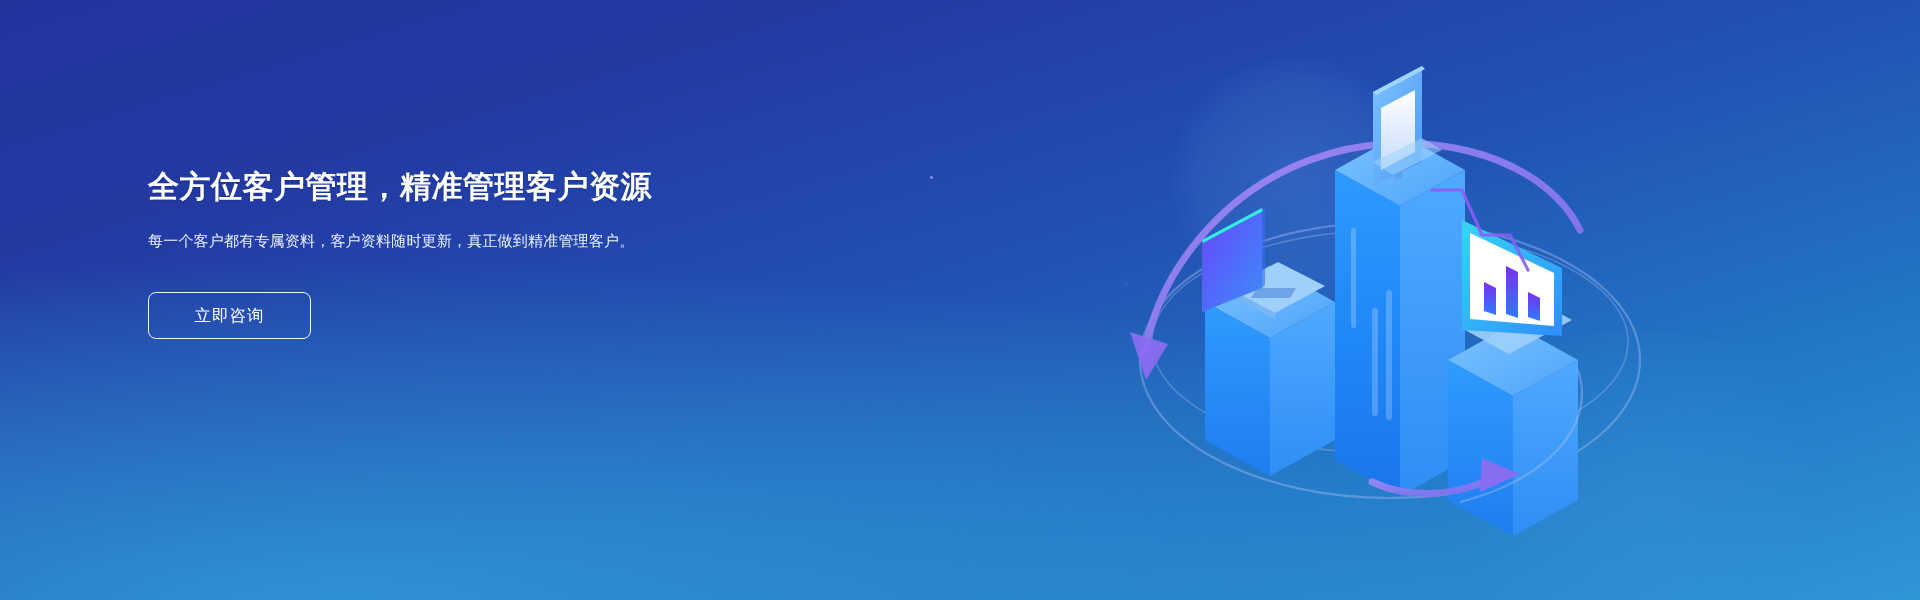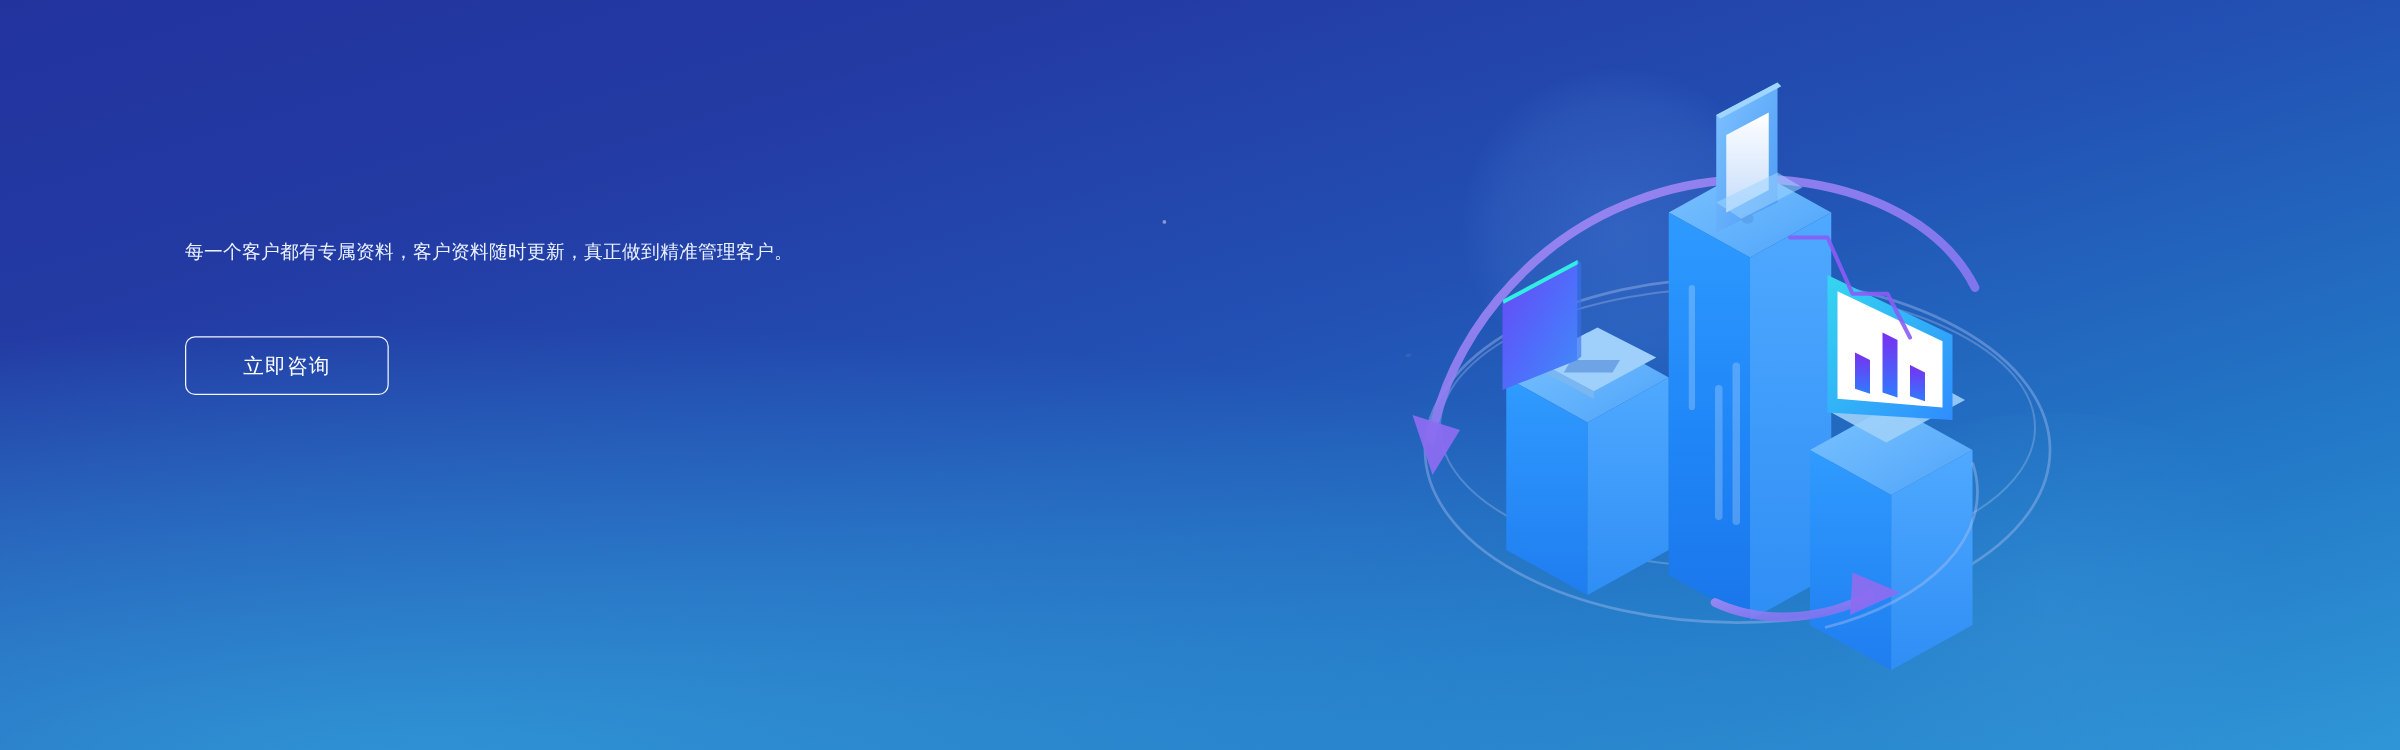--- a/index.html
+++ b/index.html
@@ -51,21 +51,21 @@
     margin-top:22px;
     color:#eaf2ff;
     font-size:15px;
     line-height:1.55;
     max-width:600px;
     letter-spacing:0.2px;
   }
   #cta{
     display:inline-flex;
     align-items:center; justify-content:center;
-    margin-top:56px;
+    margin-top:40px;
     width:163px; height:47px;
     border:1.6px solid rgba(255,255,255,0.95);
     border-radius:8px;
     background:transparent;
     color:#ffffff;
     font-size:16.5px;
     letter-spacing:1px;
     cursor:pointer;
     font-family:inherit;
   }
@@ -81,20 +81,21 @@
 </head>
 <body>
 
 <div id="banner">
 
   <div class="glow-circle" id="glowA"></div>
   <div class="glow-circle" id="glowB"></div>
   <div class="speck" style="left:930px; top:176px;"></div>
 
   <div id="copy">
+    <h1 id="headline">全方位客户管理，精准管理客户资源</h1>
 
     <p id="subcopy">每一个客户都有专属资料，客户资料随时更新，真正做到精准管理客户。</p>
 
     <button id="cta">立即咨询</button>
   </div>
 
   <div id="illo">
     <svg viewBox="0 0 560 560" xmlns="http://www.w3.org/2000/svg">
       <defs>
         <linearGradient id="pillarFront" x1="0" y1="0" x2="0" y2="1">

